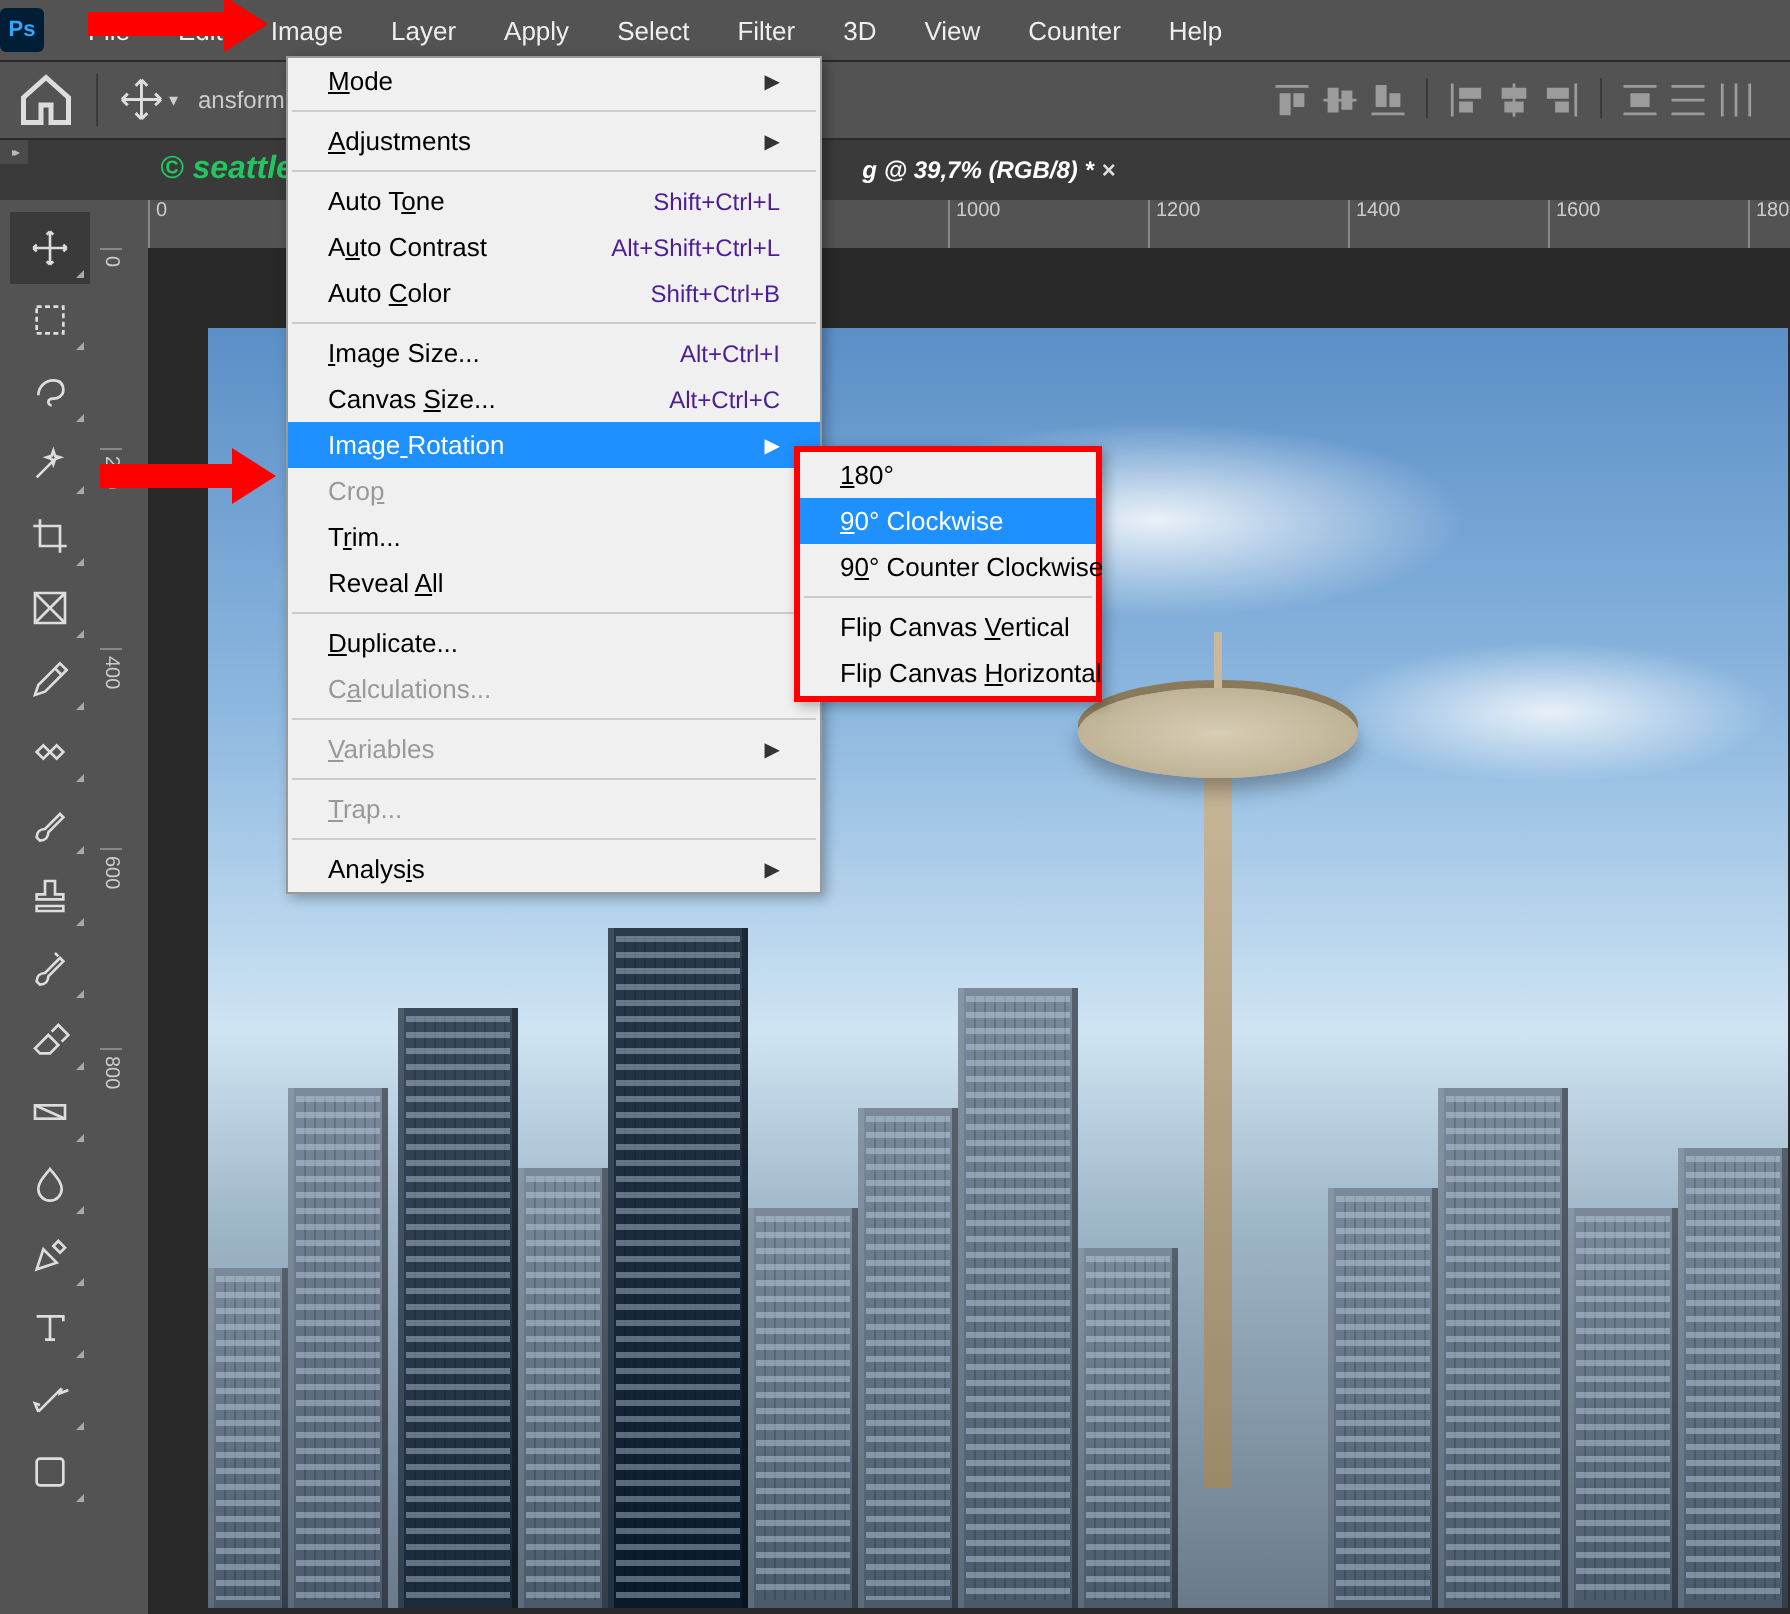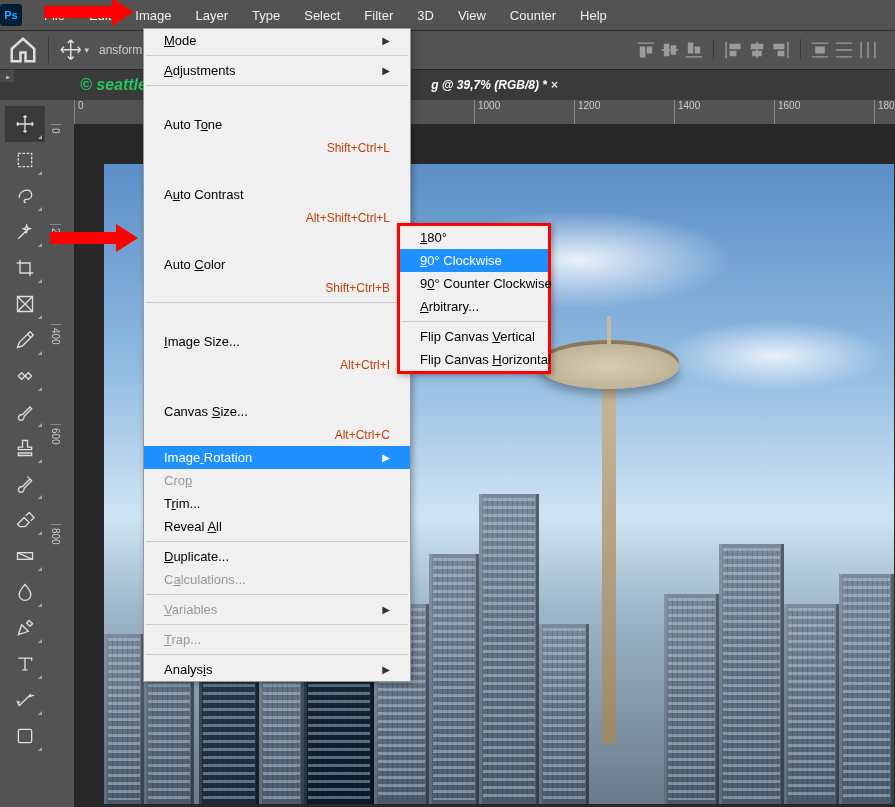--- a/index.html
+++ b/index.html
@@ -58,21 +58,21 @@
   .saucer::after{content:"";position:absolute;left:50%;top:-28px;transform:translateX(-50%);width:4px;height:28px;background:#c9b89a;}
 
   
   .dropdown { position: absolute; background: #f0f0f0; border: 1px solid #999; box-shadow: 2px 2px 6px rgba(0,0,0,.3); color: #000; font-size: 13px; z-index: 100; }
   .dd-item { display: flex; justify-content: space-between; align-items: center; padding: 4px 20px 4px 20px; white-space: nowrap; min-height:22px;}
   .dd-item.disabled { color: #999; }
   .dd-item.highlight { background: #1e90ff; color: #fff; }
   .dd-item.highlight .arrow{color:#fff;}
   .dd-sep { height: 1px; background: #ccc; margin: 3px 2px; }
   .dd-item .arrow { color:#333; font-size:10px; margin-left:18px;}
-  .dd-item .shortcut { color: #c2410c; margin-left: 30px; font-size:12px;margin-top:48px;}
+  .dd-item .shortcut { color: #4c1d95; margin-left: 30px; font-size:12px;}
   .dd-item u{text-decoration:underline;}
 
   .main-dd { left: 143px; top: 28px; width: 268px; }
   .sub-dd { left: 397px; top: 223px; width: 154px; border: 3px solid #ff0000; }
 
   
   .red-arrow { position: absolute; z-index: 200; }
   .red-arrow .shaft{position:absolute;background:#ff0000;height:12px;}
   .red-arrow .head{position:absolute;width:0;height:0;border-top:14px solid transparent;border-bottom:14px solid transparent;border-left:22px solid #ff0000;}
   .arrow1{left:44px;top:-2px;}
@@ -85,21 +85,21 @@
 </head>
 <body>
 
 <div class="menubar">
   <div class="ps-logo">Ps</div>
   <div id="menubar-items" style="display: flex;">
       <div class="menu-item">File</div>
       <div class="menu-item">Edit</div>
       <div class="menu-item active">Image</div>
       <div class="menu-item">Layer</div>
-      <div class="menu-item">Type</div>
+      <div class="menu-item">Apply</div>
       <div class="menu-item">Select</div>
       <div class="menu-item">Filter</div>
       <div class="menu-item">3D</div>
       <div class="menu-item">View</div>
       <div class="menu-item">Counter</div>
       <div class="menu-item">Help</div>
     </div>
 </div>
 
 <div class="options-bar">
@@ -402,23 +402,20 @@
 <div class="dropdown sub-dd" id="sub-dd">
     <div class="dd-item">
       <span><u>1</u>80°</span>
     </div>
     <div class="dd-item highlight">
       <span><u>9</u>0° Clockwise</span>
     </div>
     <div class="dd-item">
       <span>9<u>0</u>° Counter Clockwise</span>
     </div>
-    <div class="dd-item">
-      <span><u>A</u>rbitrary...</span>
-    </div>
     <div class="dd-sep"></div>
     <div class="dd-item">
       <span>Flip Canvas <u>V</u>ertical</span>
     </div>
     <div class="dd-item">
       <span>Flip Canvas <u>H</u>orizontal</span>
     </div>
   </div>
 
 <div class="red-arrow arrow1">

